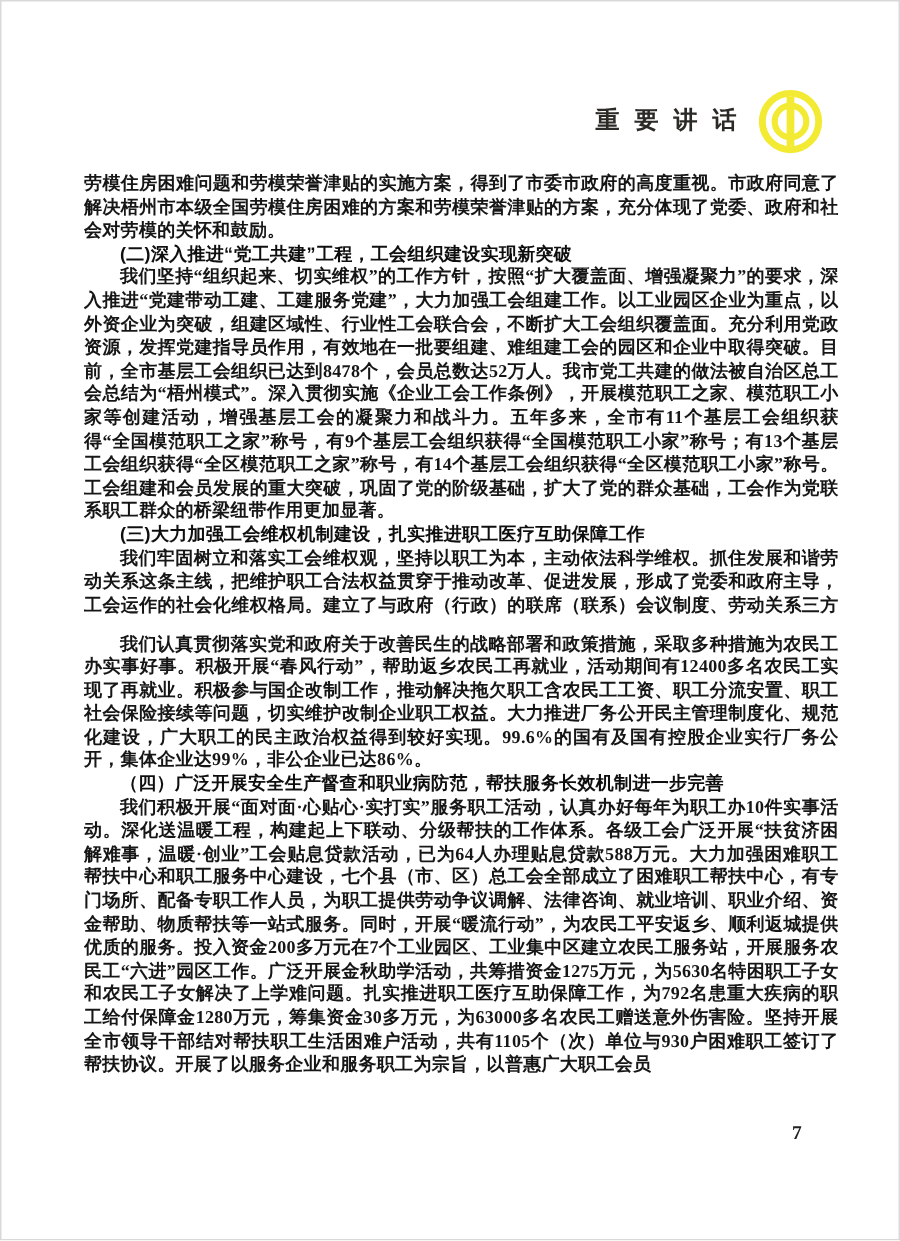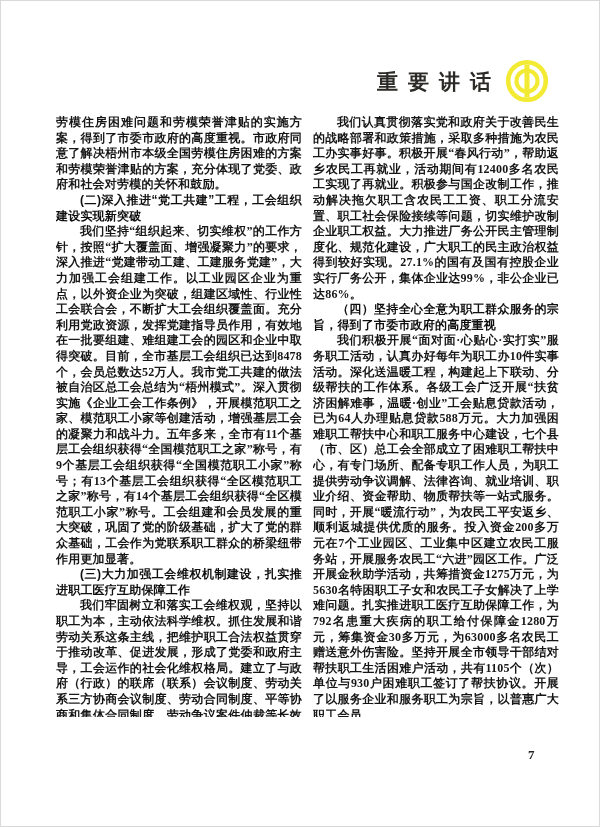--- a/index.html
+++ b/index.html
@@ -21,37 +21,38 @@
     right: 50px;
     height: 48px;
     display: flex;
     justify-content: flex-end;
     align-items: center;
     gap: 8px;
   }
   .header-title {
     font-family: "Liberation Sans", "DejaVu Sans", sans-serif;
     font-weight: bold;
-    font-size: 21px;
+    font-size: 16px;
     letter-spacing: 10px;
     color: #2c2a26;
     white-space: nowrap;
     line-height: 1;
     margin-right: -4px;
   }
   .logo { width: 44px; height: 44px; flex: 0 0 auto; }
   .columns {
     position: absolute;
     top: 114px;
     left: 55px;
     width: 503px;
     height: 602px;
     display: flex;
     gap: 11px;
     overflow: hidden;
+    flex-direction: column;
   }
   .column {
     flex: 1 1 0;
     overflow: hidden;
     text-align: justify;
   }
   .para {
     margin: 0;
     font-size: 12px;
     line-height: 15.6px;
@@ -93,21 +94,21 @@
 
   <div class="columns">
     <div class="column">
         <p class="para">劳模住房困难问题和劳模荣誉津贴的实施方案，得到了市委市政府的高度重视。市政府同意了解决梧州市本级全国劳模住房困难的方案和劳模荣誉津贴的方案，充分体现了党委、政府和社会对劳模的关怀和鼓励。</p>
         <p class="para heading indent">(二)深入推进“党工共建”工程，工会组织建设实现新突破</p>
         <p class="para indent">我们坚持“组织起来、切实维权”的工作方针，按照“扩大覆盖面、增强凝聚力”的要求，深入推进“党建带动工建、工建服务党建”，大力加强工会组建工作。以工业园区企业为重点，以外资企业为突破，组建区域性、行业性工会联合会，不断扩大工会组织覆盖面。充分利用党政资源，发挥党建指导员作用，有效地在一批要组建、难组建工会的园区和企业中取得突破。目前，全市基层工会组织已达到8478个，会员总数达52万人。我市党工共建的做法被自治区总工会总结为“梧州模式”。深入贯彻实施《企业工会工作条例》，开展模范职工之家、模范职工小家等创建活动，增强基层工会的凝聚力和战斗力。五年多来，全市有11个基层工会组织获得“全国模范职工之家”称号，有9个基层工会组织获得“全国模范职工小家”称号；有13个基层工会组织获得“全区模范职工之家”称号，有14个基层工会组织获得“全区模范职工小家”称号。工会组建和会员发展的重大突破，巩固了党的阶级基础，扩大了党的群众基础，工会作为党联系职工群众的桥梁纽带作用更加显著。</p>
         <p class="para heading indent">(三)大力加强工会维权机制建设，扎实推进职工医疗互助保障工作</p>
         <p class="para indent">我们牢固树立和落实工会维权观，坚持以职工为本，主动依法科学维权。抓住发展和谐劳动关系这条主线，把维护职工合法权益贯穿于推动改革、促进发展，形成了党委和政府主导，工会运作的社会化维权格局。建立了与政府（行政）的联席（联系）会议制度、劳动关系三方协商会议制度、劳动合同制度、平等协商和集体合同制度、劳动争议案件仲裁等长效工作机制。加大源头参与力度，以职代会和劳动合同、集体合同制度建设为主线，全力构筑维权工程，保障职工的民主参与、民主监督、民主管理权利。推进工资集体协商，开展创建劳动关系和谐企业活动。基层协调劳动关系机制进一步完善。国有、集体及其控股企业集体合同签订率已达96%，非公有制</p>
       </div>
     <div class="column">
-        <p class="para indent">我们认真贯彻落实党和政府关于改善民生的战略部署和政策措施，采取多种措施为农民工办实事好事。积极开展“春风行动”，帮助返乡农民工再就业，活动期间有12400多名农民工实现了再就业。积极参与国企改制工作，推动解决拖欠职工含农民工工资、职工分流安置、职工社会保险接续等问题，切实维护改制企业职工权益。大力推进厂务公开民主管理制度化、规范化建设，广大职工的民主政治权益得到较好实现。27.1%的国有及国有控股企业实行厂务公开，集体企业达99%，非公企业已达86%。</p>
-        <p class="para heading indent">（四）坚持全心全意为职工群众服务的宗旨，得到了市委市政府的高度重视</p>
+        <p class="para indent">我们认真贯彻落实党和政府关于改善民生的战略部署和政策措施，采取多种措施为农民工办实事好事。积极开展“春风行动”，帮助返乡农民工再就业，活动期间有12400多名农民工实现了再就业。积极参与国企改制工作，推动解决拖欠职工含农民工工资、职工分流安置、职工社会保险接续等问题，切实维护改制企业职工权益。大力推进厂务公开民主管理制度化、规范化建设，广大职工的民主政治权益得到较好实现。99.6%的国有及国有控股企业实行厂务公开，集体企业达99%，非公企业已达86%。</p>
+        <p class="para heading indent">（四）广泛开展安全生产督查和职业病防范，帮扶服务长效机制进一步完善</p>
         <p class="para indent">我们积极开展“面对面·心贴心·实打实”服务职工活动，认真办好每年为职工办10件实事活动。深化送温暖工程，构建起上下联动、分级帮扶的工作体系。各级工会广泛开展“扶贫济困解难事，温暖·创业”工会贴息贷款活动，已为64人办理贴息贷款588万元。大力加强困难职工帮扶中心和职工服务中心建设，七个县（市、区）总工会全部成立了困难职工帮扶中心，有专门场所、配备专职工作人员，为职工提供劳动争议调解、法律咨询、就业培训、职业介绍、资金帮助、物质帮扶等一站式服务。同时，开展“暖流行动”，为农民工平安返乡、顺利返城提供优质的服务。投入资金200多万元在7个工业园区、工业集中区建立农民工服务站，开展服务农民工“六进”园区工作。广泛开展金秋助学活动，共筹措资金1275万元，为5630名特困职工子女和农民工子女解决了上学难问题。扎实推进职工医疗互助保障工作，为792名患重大疾病的职工给付保障金1280万元，筹集资金30多万元，为63000多名农民工赠送意外伤害险。坚持开展全市领导干部结对帮扶职工生活困难户活动，共有1105个（次）单位与930户困难职工签订了帮扶协议。开展了以服务企业和服务职工为宗旨，以普惠广大职工会员</p>
       </div>
   </div>
 
   <div class="page-number">7</div>
 
 </div>
 
 </body></html>

